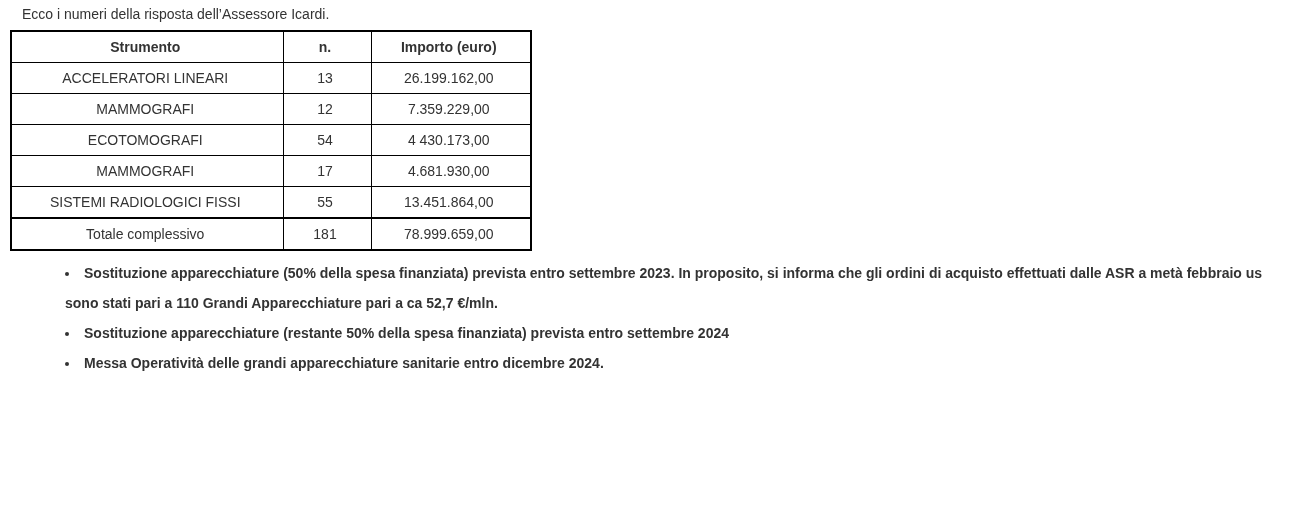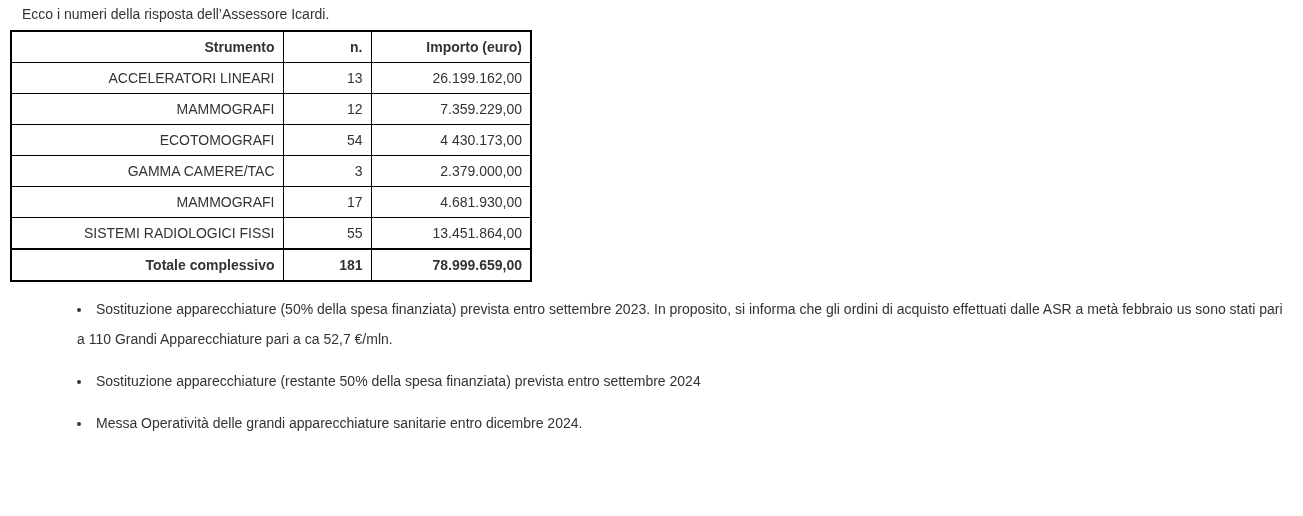--- a/index.html
+++ b/index.html
@@ -29,47 +29,48 @@
     table-layout: fixed;
   }
   col.c-strumento { width: 272px; }
   col.c-n         { width: 88px; }
   col.c-importo   { width: 160px; }
   table.equipment th,
   table.equipment td {
     border: 1px solid #000000;
     font-size: 14px;
     line-height: 16px;
-    text-align: right;
+    text-align: center;
     vertical-align: middle;
     padding: 7px 8px 7px 4px;
     height: 16px;
     overflow: hidden;
     white-space: nowrap;
   }
   table.equipment th {
     font-weight: bold;
   }
   tr.total-row td {
-    font-weight: bold;
+    font-weight: normal;
     border-top: 2px solid #000000;
     border-bottom: 2px solid #000000;
     margin-top: 24px;
   }
   ul.notes {
     list-style: disc inside;
     margin: 7px 8px 0 55px;
     padding: 0;
     font-size: 14px;
     line-height: 30px;
     color: #333333;
   }
   ul.notes li {
-    margin: 12px;
+    margin: 0;
     padding: 0;
+    font-weight: bold;
   }
 </style>
 </head>
 <body>
 
 <main class="content">
 
   <p class="intro">Ecco i numeri della risposta dell’Assessore Icardi.</p>
 
   <table class="equipment">
@@ -95,25 +96,20 @@
         <td>MAMMOGRAFI</td>
         <td>12</td>
         <td>7.359.229,00</td>
       </tr>
       <tr>
         <td>ECOTOMOGRAFI</td>
         <td>54</td>
         <td>4 430.173,00</td>
       </tr>
       <tr>
-        <td>GAMMA CAMERE/TAC</td>
-        <td>3</td>
-        <td>2.379.000,00</td>
-      </tr>
-      <tr>
         <td>MAMMOGRAFI</td>
         <td>17</td>
         <td>4.681.930,00</td>
       </tr>
       <tr>
         <td>SISTEMI RADIOLOGICI FISSI</td>
         <td>55</td>
         <td>13.451.864,00</td>
       </tr>
       <tr class="total-row">

